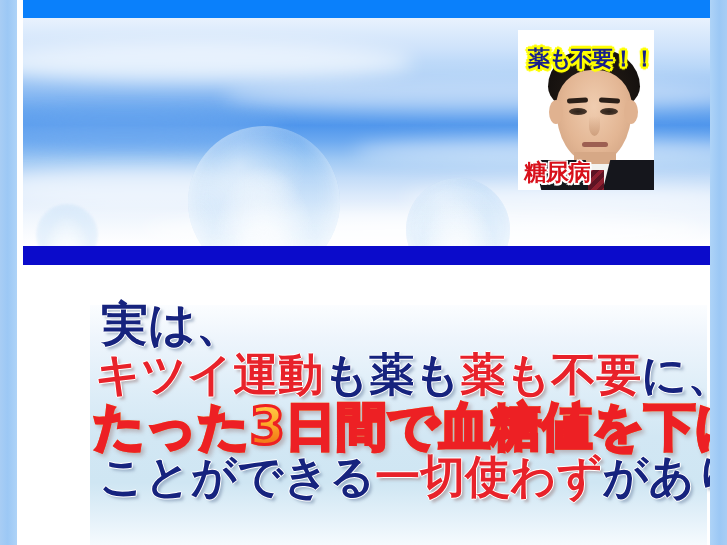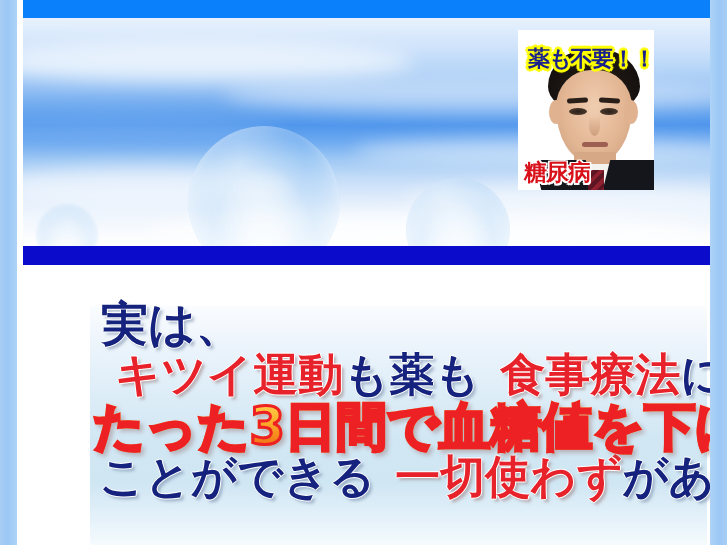--- a/index.html
+++ b/index.html
@@ -288,21 +288,20 @@
       -1px 0 0 #ffffff, 1px 0 0 #ffffff,
        0 -1px 0 #ffffff, 0 1px 0 #ffffff,
        3px 3px 3px rgba(120,140,170,.55);
   }
   .red {
     color: #e8222a;
     text-shadow:
       -1px 0 0 #ffffff, 1px 0 0 #ffffff,
        0 -1px 0 #ffffff, 0 1px 0 #ffffff,
        3px 3px 3px rgba(150,120,120,.5);
-    margin-left: 20px;
   }
   .orange {
     color: #f3901e;
     background: linear-gradient(to bottom, #ffd34d 8%, #fdae2b 42%, #f3801a 72%, #ef6a14 100%);
     -webkit-background-clip: text;
     background-clip: text;
     -webkit-text-fill-color: transparent;
     paint-order: stroke fill;
     -webkit-text-stroke: 3px #ed2024;
     filter: drop-shadow(3px 3px 2px rgba(150,120,120,.45));
@@ -368,19 +367,19 @@
     </div>
 
     <div class="divider"></div>
 
     <div class="bottom-strip"></div>
 
     <div class="headline-panel"></div>
 
     <div class="headline-lines">
       <div class="hl hl-1"><span class="navy">実は、</span></div>
-      <div class="hl hl-2"><span class="red">キツイ運動</span><span class="navy">も</span><span class="navy">薬</span><span class="navy">も</span><span class="red">食事療法</span><span class="navy">に、</span></div>
+      <div class="hl hl-2"><span class="red">キツイ運動</span><span class="navy">も</span><span class="navy">薬</span><span class="navy">も</span><span class="red">薬も不要</span><span class="navy">に、</span></div>
       <div class="hl hl-3"><span class="orange">たった3日間で血糖値を下げる</span></div>
       <div class="hl hl-4"><span class="navy">ことができる</span><span class="red">一切使わず</span><span class="navy">があります。</span></div>
     </div>
 
   </div>
 </div>
 
 </body></html>

